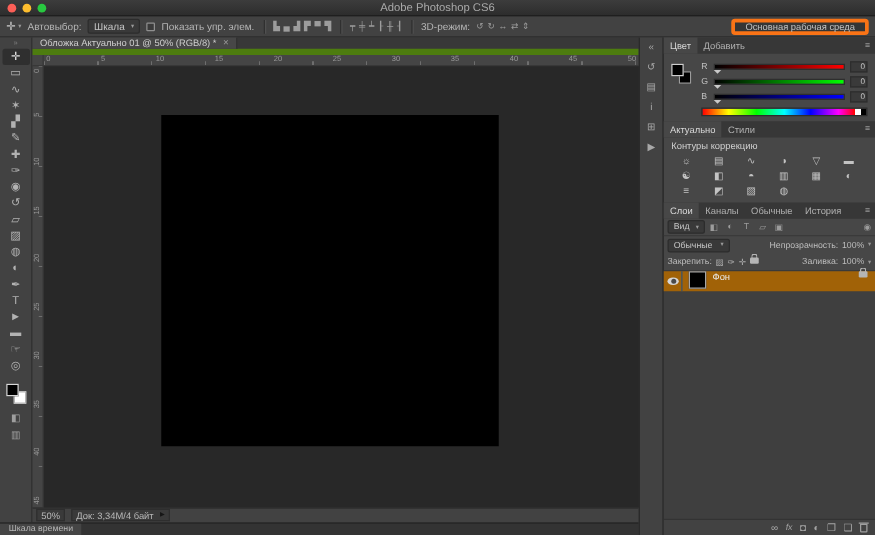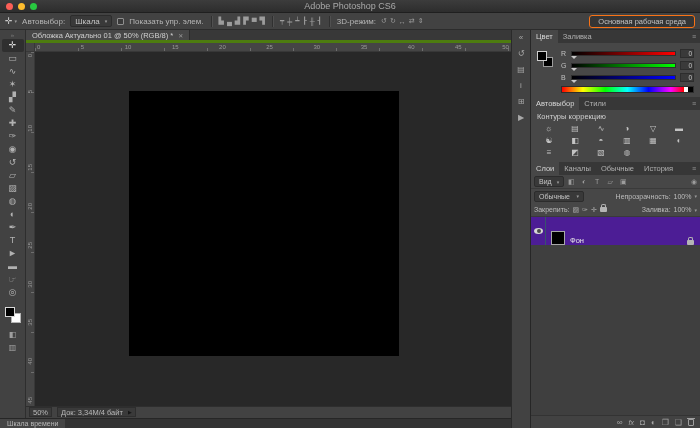--- a/index.html
+++ b/index.html
@@ -15,39 +15,39 @@
 
 .options{flex:0 0 17px;background:#424242;border-bottom:1px solid #2c2c2c;display:flex;align-items:center;gap:5px;padding:0 5px;font-size:8px;color:#b5b5b5;white-space:nowrap;overflow:hidden}
 .toolpreset{display:flex;align-items:center;gap:2px;color:#c8c8c8}
 .toolpreset .g{font-size:9px}
 .caret{font-size:5px;color:#9a9a9a}
 .dd{background:#393939;border:1px solid #2c2c2c;border-radius:2px;height:12px;display:flex;align-items:center;gap:5px;padding:0 4px;color:#c5c5c5}
 .cb{width:7px;height:7px;border:1px solid #8f8f8f;border-radius:1px;background:#3a3a3a;display:inline-block}
 .sep{width:1px;height:11px;background:#303030;box-shadow:1px 0 0 #505050;margin:0 2px}
 .icon-row{display:flex;gap:3px;align-items:center}
 .icon-row .obtn{font-size:7px;color:#9c9c9c}
-.ws-btn{margin-left:auto;background:#353535;border:1px solid #f97316;border-radius:3px;height:13px;display:flex;align-items:center;padding:0 8px;font-size:7.5px;color:#c2c2c2}
+.ws-btn{margin-left:auto;background:#353535;border:3px solid #f97316;border-radius:3px;height:13px;display:flex;align-items:center;padding:0 8px;font-size:7.5px;color:#c2c2c2}
 
 .main{flex:1;display:flex;min-height:0}
 .left-center{flex:1;display:flex;flex-direction:column;min-width:0}
 .work{flex:1;display:flex;min-height:0}
 
 .toolbar{width:26px;background:#424242;border-right:1px solid #2e2e2e;display:flex;flex-direction:column;align-items:center;padding-top:1px}
 .tb-chev{font-size:6px;color:#7d7d7d;height:8px;line-height:8px}
 .tools{display:flex;flex-direction:column;align-items:center}
 .tools .tool{width:22px;height:13px;line-height:13px;text-align:center;font-size:9px;color:#b2b2b2;border-radius:2px}
 .tools .tool:first-child{background:#2f2f2f;color:#dedede}
 .swatches{position:relative;width:16px;height:16px;margin-top:8px}
 .sw{position:absolute;width:10px;height:10px;border:1px solid #b5b5b5}
 .sw.bg{right:0;bottom:0;background:#fff}
 .sw.fg{left:0;top:0;background:#000;border-color:#d8d8d8}
 .tb-extra{margin-top:7px;display:flex;flex-direction:column;gap:4px;align-items:center;font-size:8px;color:#9e9e9e}
 
 .doc-col{flex:1;display:flex;flex-direction:column;min-width:0}
-.doc-tabs{flex:0 0 13px;background:#383838;border-bottom:3px solid #4d7c0f;display:flex}
+.doc-tabs{flex:0 0 13px;background:#383838;border-bottom:5px solid #4d7c0f;display:flex}
 .dtab{background:#474747;display:flex;align-items:center;gap:5px;padding:0 6px;font-size:7.5px;color:#cfcfcf;border-right:1px solid #2c2c2c}
 .dtab .x{font-size:6px;color:#9a9a9a}
 .ruler-row{flex:0 0 9px;display:flex;background:#454545;border-bottom:1px solid #383838}
 .corner{width:9px;background:#454545;border-right:1px solid #383838}
 .ruler-top{flex:1;display:flex;justify-content:space-between;padding:0 2px;font-size:6px;color:#999;background-image:repeating-linear-gradient(to right,#6e6e6e 0 1px,transparent 1px 43px);background-size:100% 3px;background-repeat:no-repeat;background-position:left bottom}
 .ruler-top .rnum{line-height:8px}
 .canvas-row{flex:1;display:flex;min-height:0}
 .ruler-left{width:9px;background:#454545;border-right:1px solid #383838;display:flex;flex-direction:column;justify-content:space-between;align-items:center;padding:2px 0;font-size:6px;color:#999;background-image:repeating-linear-gradient(to bottom,#6e6e6e 0 1px,transparent 1px 40px);background-size:3px 100%;background-repeat:no-repeat;background-position:right top}
 .ruler-left .rlnum{writing-mode:vertical-rl;transform:rotate(180deg);line-height:7px}
 .canvas{flex:1;background:#282828;position:relative}
@@ -91,21 +91,21 @@
 .flt{flex:0 0 14px;display:flex;align-items:center;gap:2px;padding:0 3px;border-bottom:1px solid #3a3a3a}
 .flt .dd{height:11px;font-size:7px}
 .flt .flt-ic{font-size:7px;color:#9c9c9c;width:10px;text-align:center}
 .flt .toggle{margin-left:auto;font-size:7px;color:#9c9c9c}
 .blend{flex:0 0 14px;display:flex;align-items:center;gap:3px;padding:0 3px;font-size:7px}
 .blend .dd{height:11px;min-width:50px;justify-content:space-between;font-size:7px}
 .lockrow{flex:0 0 14px;display:flex;align-items:center;gap:3px;padding:0 3px;font-size:7px;border-bottom:1px solid #3a3a3a}
 .lockrow .lk{font-size:7px;color:#ababab}
 .push{margin-left:auto}
 .llist{flex:1;background:#3f3f3f;min-height:0}
-.lrow{height:28px;background:#4c1d95;display:flex;align-items:flex-end}
+.lrow{height:16px;background:#a16207;display:flex;align-items:flex-start}
 .eyecell{width:15px;height:100%;border-right:1px solid #37536d;display:flex;align-items:center;justify-content:center}
 .css-eye{width:9px;height:6px;border-radius:50%;background:#d6d6d6;position:relative}
 .css-eye:after{content:"";position:absolute;left:3px;top:1px;width:4px;height:4px;background:#4a4a4a;border-radius:50%}
 .thumb{width:14px;height:14px;background:#000;border:1px solid #a8a8a8;margin:0 5px}
 .lname{font-size:7.5px;color:#e8e8e8}
 .lrow > .css-lock{margin-left:auto;margin-right:6px}
 .css-lock{position:relative;width:7px;height:5px;background:#b5b5b5;border-radius:1px;display:inline-block}
 .css-lock:before{content:"";position:absolute;left:1px;top:-3px;width:3px;height:3px;border:1px solid #b5b5b5;border-bottom:none;border-radius:2px 2px 0 0}
 .css-trash{width:6px;height:7px;border:1px solid #9f9f9f;border-radius:0 0 1px 1px;display:inline-block;position:relative;margin-top:2px}
 .css-trash:before{content:"";position:absolute;left:-2px;top:-2px;width:8px;height:1px;background:#9f9f9f}
@@ -270,21 +270,21 @@
         <span class="dicon" data-name="properties-panel-icon">▤</span>
         <span class="dicon" data-name="info-panel-icon">i</span>
         <span class="dicon" data-name="navigator-panel-icon">⊞</span>
         <span class="dicon" data-name="actions-panel-icon">▶</span>
       </div>
 
     <div class="panels" data-name="right-panels">
 
       <div class="ptabs" data-name="color-panel-tabs">
         <span class="ptab active" data-name="tab-color">Цвет</span>
-        <span class="ptab" data-name="tab-swatches">Заливка</span>
+        <span class="ptab" data-name="tab-swatches">Добавить</span>
         <span class="pmenu" data-name="panel-menu-icon">≡</span>
       </div>
       <div class="color-body" data-name="color-panel">
         <div class="cswatches" data-name="color-panel-swatches">
           <span class="csw b" data-name="background-color-swatch"></span>
           <span class="csw f" data-name="foreground-color-swatch"></span>
         </div>
         <div class="channels" data-name="rgb-sliders">
           <div class="chrow" data-name="red-channel-row">
             <span class="chlabel" data-name="red-channel-label">R</span>
@@ -299,21 +299,21 @@
           <div class="chrow" data-name="blue-channel-row">
             <span class="chlabel" data-name="blue-channel-label">B</span>
             <span class="track tr-b" data-name="blue-channel-slider"></span>
             <span class="chval" data-name="blue-channel-value">0</span>
           </div>
         </div>
         <div class="spectrum" data-name="color-spectrum-ramp"></div>
       </div>
 
       <div class="ptabs" data-name="adjustments-panel-tabs">
-        <span class="ptab active" data-name="tab-adjustments">Автовыбор</span>
+        <span class="ptab active" data-name="tab-adjustments">Актуально</span>
         <span class="ptab" data-name="tab-styles">Стили</span>
         <span class="pmenu" data-name="panel-menu-icon">≡</span>
       </div>
       <div class="adj-header" data-name="adjustments-header">Контуры коррекцию</div>
       <div class="adj-grid" data-name="adjustments-grid">
           <span class="adj" data-name="brightness-contrast-adjustment-icon">☼</span>
           <span class="adj" data-name="levels-adjustment-icon">▤</span>
           <span class="adj" data-name="curves-adjustment-icon">∿</span>
           <span class="adj" data-name="exposure-adjustment-icon">◑</span>
           <span class="adj" data-name="vibrance-adjustment-icon">▽</span>

